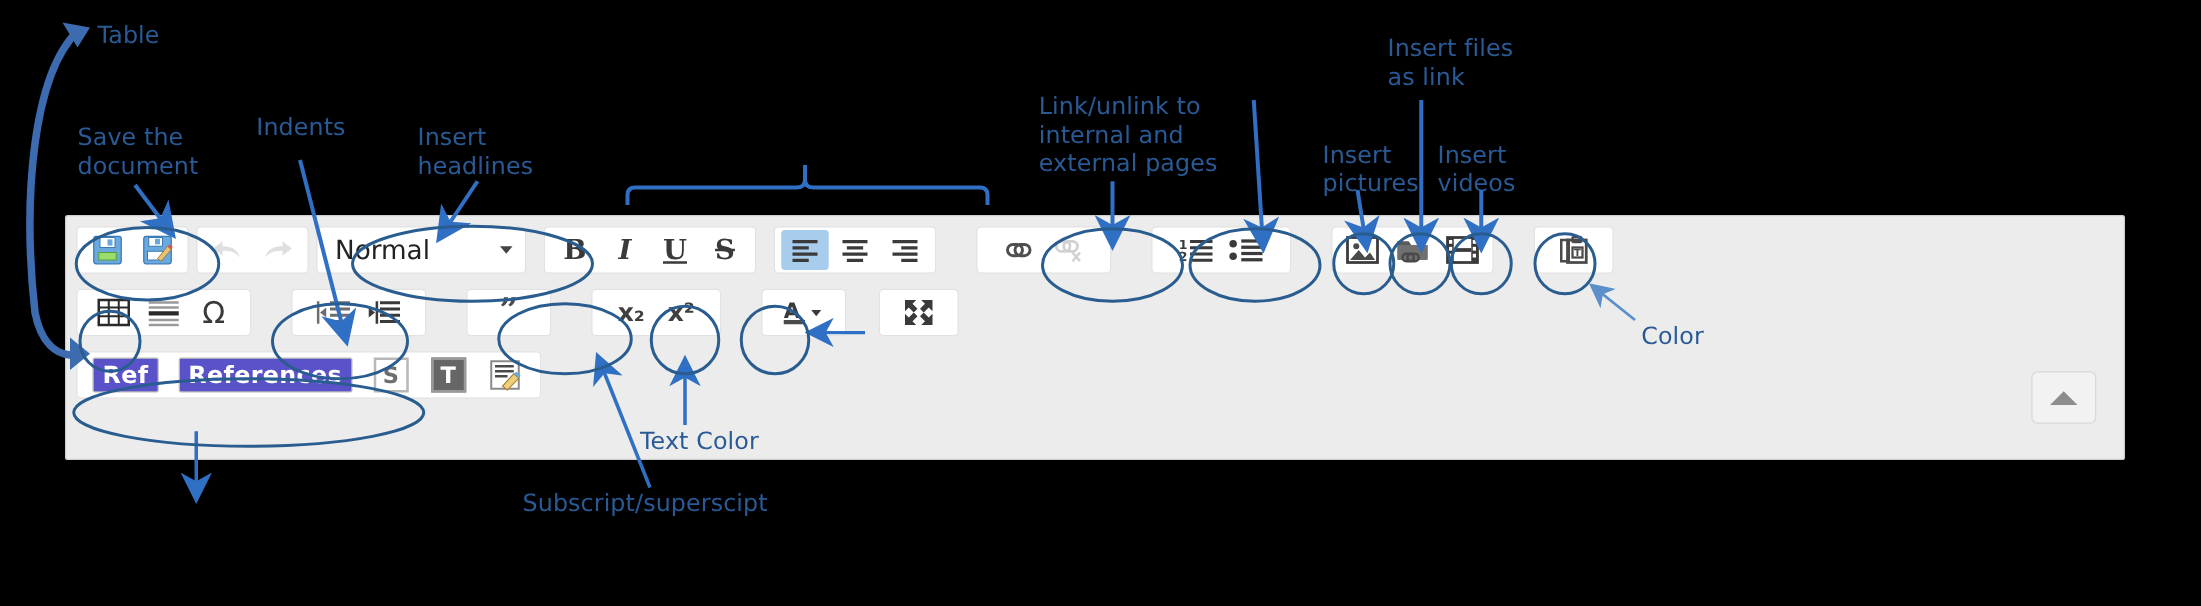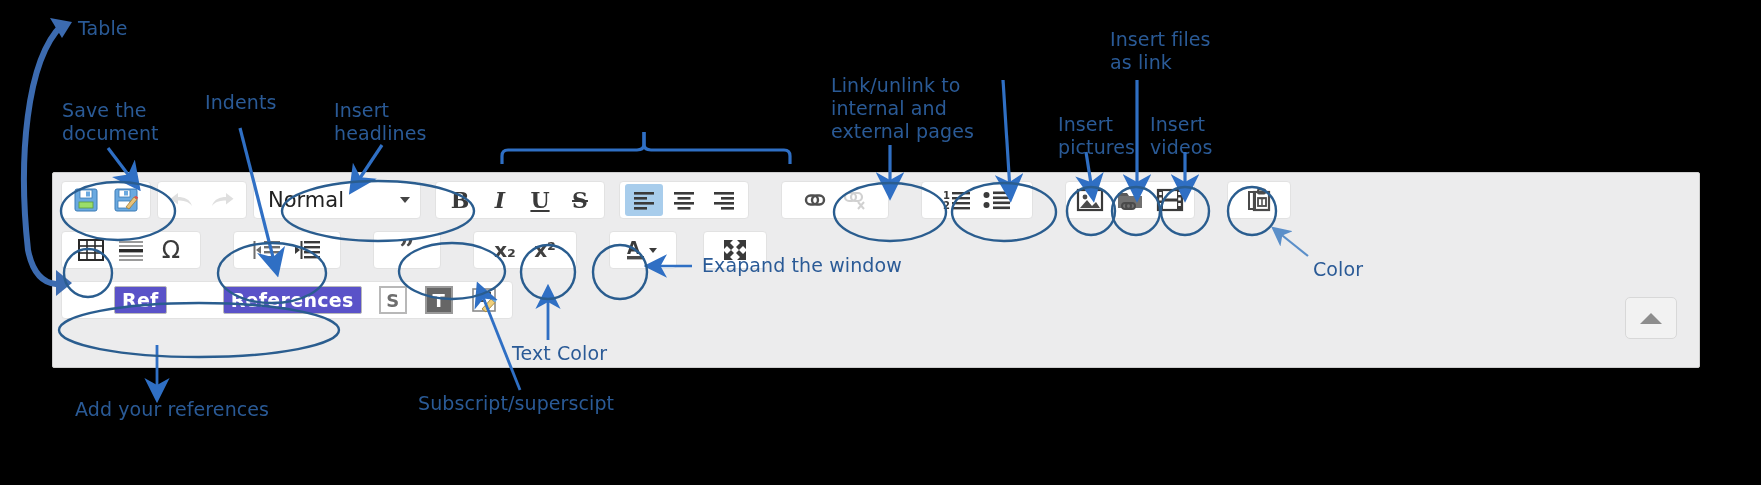--- a/index.html
+++ b/index.html
@@ -55,21 +55,21 @@
   .tbtn.u{text-decoration:underline;}
   .tbtn.s{text-decoration:line-through;}
   .omega{font-size:24px;color:#3a3a3a;font-family:"DejaVu Sans",sans-serif;}
   .quote{font-size:26px;font-weight:bold;color:#4a4a4a;line-height:.6;font-family:"DejaVu Serif",serif;}
   .sub,.sup{font-size:20px;font-weight:bold;color:#404040;font-family:"DejaVu Sans",sans-serif;}
 
   
   .refchip{
     background:#5a52c8;color:#fff;font-weight:bold;font-size:19px;
     padding:1px 7px;border:1px solid #b9b9b9;border-radius:2px;
-    font-family:"DejaVu Sans",sans-serif;letter-spacing:.3px;line-height:24px;margin-left:40px;
+    font-family:"DejaVu Sans",sans-serif;letter-spacing:.3px;line-height:24px;
   }
   .refwrap{display:flex;align-items:center;justify-content:center;height:32px;padding:0 4px;cursor:pointer;}
   .sqicon{
     width:28px;height:28px;border:2px solid #b8b8b8;display:flex;align-items:center;justify-content:center;
     font-weight:bold;font-size:18px;font-family:"DejaVu Sans",sans-serif;box-sizing:border-box;
   }
   .sq-s{color:#6e6e6e;background:#fff;}
   .sq-t{color:#fff;background:#666;border-color:#9a9a9a;}
 
   
@@ -415,24 +415,22 @@
 headlines</div>
   <div class="anno" style="left:831px;top:74px;">Link/unlink to
 internal and
 external pages</div>
   <div class="anno" style="left:1110px;top:28px;">Insert files
 as link</div>
   <div class="anno" style="left:1058px;top:113px;">Insert
 pictures</div>
   <div class="anno" style="left:1150px;top:113px;">Insert
 videos</div>
-  <div class="anno" style="left:702px;top:254px;">Exapand the window</div>
   <div class="anno" style="left:1313px;top:258px;">Color</div>
   <div class="anno" style="left:512px;top:342px;">Text Color</div>
-  <div class="anno" style="left:75px;top:398px;">Add your references</div>
   <div class="anno" style="left:418px;top:392px;">Subscript/superscipt</div>
 
   <svg class="overlay" viewBox="0 0 1761 485">
     <defs>
       <marker id="ah" markerWidth="9" markerHeight="9" refX="5" refY="4.5" orient="auto">
         <path d="M0,0 L9,4.5 L0,9 L2.5,4.5 Z" fill="#2f6fc4"></path>
       </marker>
       <marker id="ah2" markerWidth="9" markerHeight="9" refX="5" refY="4.5" orient="auto">
         <path d="M0,0 L9,4.5 L0,9 L2.5,4.5 Z" fill="#5b8fc9"></path>
       </marker>

